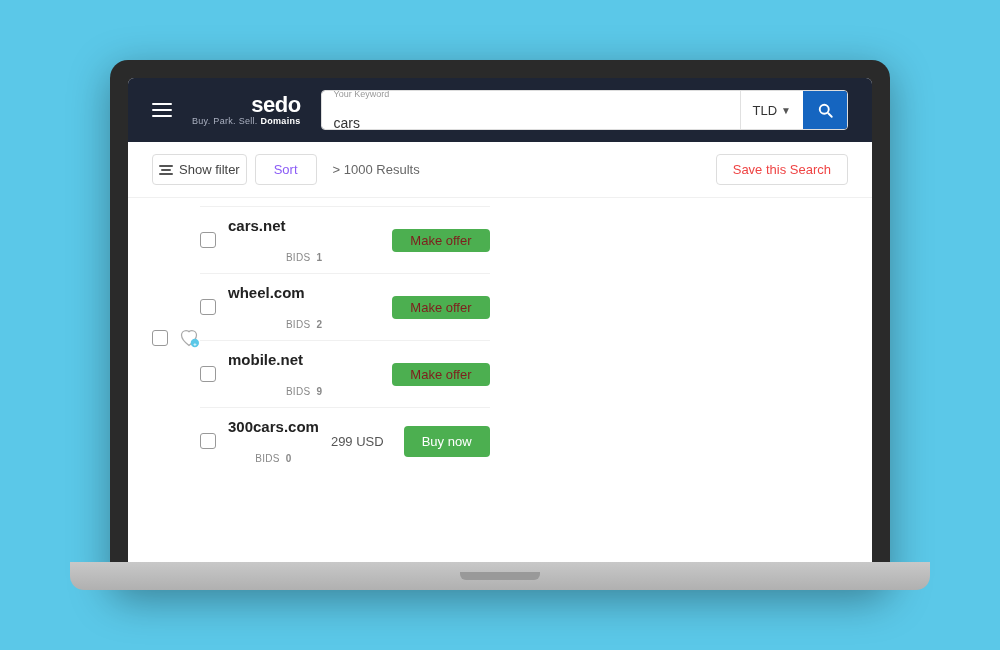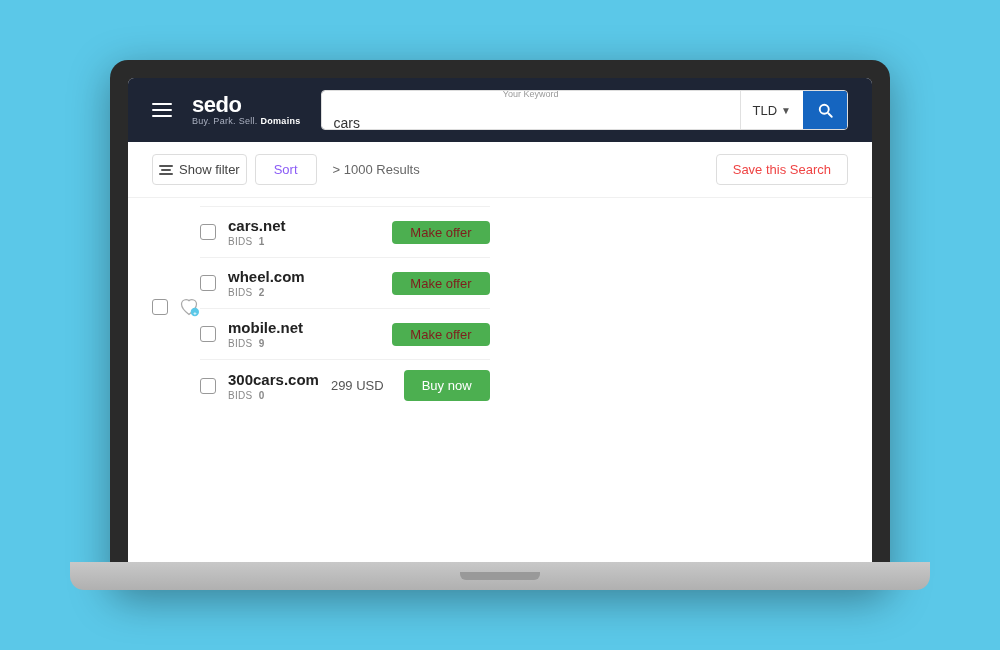--- a/index.html
+++ b/index.html
@@ -78,20 +78,21 @@
       width: 20px;
       height: 2px;
       background: #fff;
       border-radius: 1px;
     }
 
     .nav-logo {
       display: flex;
       flex-direction: column;
       color: #fff;
+      align-items: flex-end;
     }
 
     .nav-logo .logo-name {
       font-size: 22px;
       font-weight: 700;
       letter-spacing: -0.5px;
       line-height: 1;
     }
 
     .nav-logo .logo-tagline {
@@ -121,21 +122,20 @@
       display: flex;
       flex-direction: column;
       justify-content: center;
       padding: 0 12px;
     }
 
     .search-input-label {
       font-size: 9px;
       color: #999;
       margin-bottom: 16px;
-      text-align: center;
     }
 
     .search-input-value {
       font-size: 14px;
       color: #333;
       font-weight: 400;
     }
 
     .search-tld {
       background: #fff;
@@ -300,22 +300,23 @@
 
     .domain-name {
       font-size: 15px;
       font-weight: 600;
       color: #222;
     }
 
     .domain-bids {
       font-size: 10px;
       color: #888;
-      margin-top: 2px;
+      margin-top: 18px;
       letter-spacing: 0.3px;
+      text-align: center;
     }
 
     .domain-bids strong {
       font-weight: 600;
       color: #888;
     }
 
     .domain-price {
       font-size: 13px;
       color: #555;

